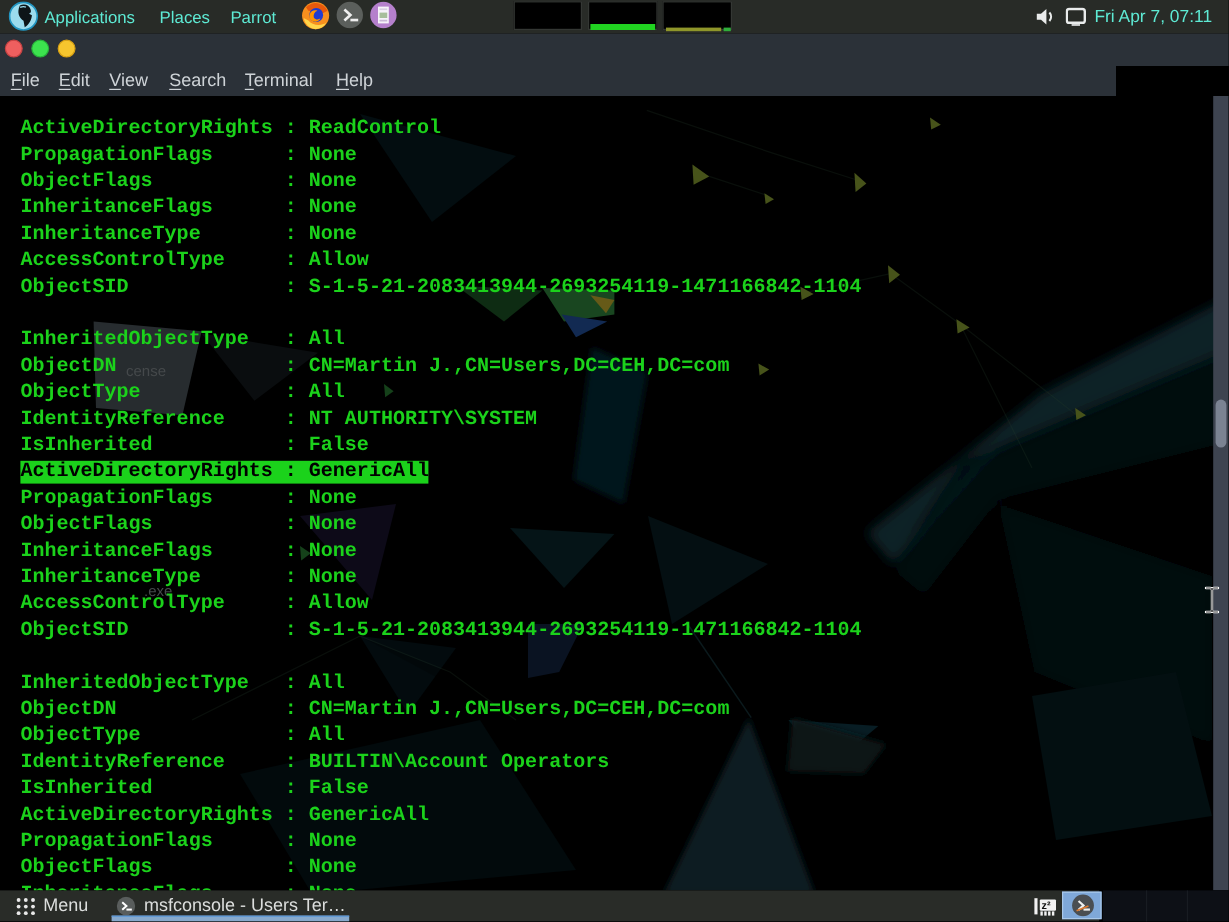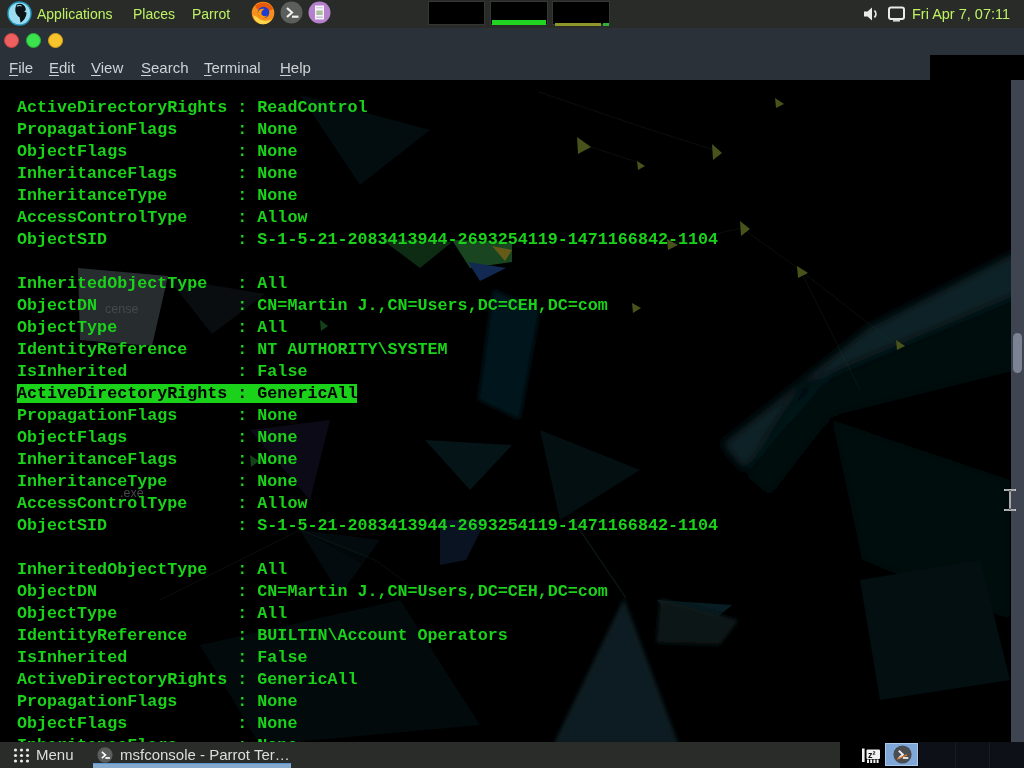--- a/index.html
+++ b/index.html
@@ -1,39 +1,39 @@
 <!DOCTYPE html>
 <html><head><meta charset="utf-8">
 <style>
 html,body{margin:0;padding:0;width:1024px;height:768px;overflow:hidden;background:#000;}
 body{font-family:"Liberation Sans",sans-serif;position:relative;}
 .abs{position:absolute;}
 
 #panel{left:0;top:0;width:1024px;height:28px;background:#282b27;}
-#panel .txt{color:#bef264;font-size:14px;line-height:28px;text-align:right;}
+#panel .txt{color:#5eead4;font-size:14px;line-height:28px;text-align:right;}
 
 .thumb{top:1px;height:24px;background:#000;border:1px solid #343734;box-sizing:border-box;}
 
 #titlebar{left:0;top:28px;width:1024px;height:27px;background:#2b3138;}
 .wbtn{border-radius:50%;width:13px;height:13px;top:5px;}
 #title{color:#c8ced3;font-size:15px;top:6px;left:443px;}
 
 #menubar{left:0;top:55px;width:930px;height:25px;background:#2b3138;}
 .mi{color:#ced3d7;font-size:15px;top:4px;}
 .mi u{text-decoration:underline;text-underline-offset:2px;}
 
 #term{left:0;top:80px;width:1024px;height:662px;background:#000;overflow:hidden;}
 #termtext{position:absolute;left:0;padding-left:1px;top:1px;margin:16px;font-family:"Liberation Mono",monospace;font-weight:bold;font-size:16.7px;line-height:22px;color:#1bd21b;letter-spacing:0;}
 .hl{background:#1bd21b;color:#000;}
 .ghost{position:absolute;color:#45494b;font-size:12.5px;}
 
 #sbtrough{left:1011px;top:80px;width:13px;height:662px;background:#3e4450;}
 #sbthumb{left:1013px;top:333px;width:9px;height:40px;background:#7b8392;border-radius:5px;}
 
-#taskbar{left:0;top:742px;width:828px;height:26px;background:#292c28;padding-left:12px;}
+#taskbar{left:0;top:742px;width:916px;height:26px;background:#292c28;}
 #taskbar .txt{color:#dcdedd;font-size:15px;}
 </style></head>
 <body>
 
 <div id="panel" class="abs">
   <svg class="abs" style="left:7px;top:1px" width="25" height="25" viewBox="0 0 25 25">
     <circle cx="12.5" cy="12.5" r="11.5" fill="#9bdcee" stroke="#2396c2" stroke-width="1.4"></circle>
     <path d="M9.5 3.5 C13.5 1.8 17.5 3.2 18.6 7.2 C19.2 9.2 18.4 10 17.2 10.4 L19.6 11.8 C19.3 15.8 17.2 19.6 13.6 21.8 L12.6 16.2 C9.4 14.2 7.6 10.6 8.6 6.2 Z" fill="#0d1518"></path>
     <path d="M9.8 5.2 C11.4 4.4 13.2 4.3 14.6 4.9" stroke="#9bdcee" stroke-width="1.1" fill="none"></path>
   </svg>
@@ -213,21 +213,21 @@
         <circle cx="14.5" cy="13" r="1.6"></circle>
     </g>
   </svg>
   <div class="abs txt" style="left:36px;top:4px">Menu</div>
 
   <svg class="abs" style="left:97px;top:5px" width="16" height="16" viewBox="0 0 23 23">
     <circle cx="11.5" cy="11.5" r="11" fill="#595d5c"></circle>
     <path d="M7 7 L12 11.5 L7 16" stroke="#fff" stroke-width="2.4" fill="none"></path>
     <rect x="12" y="14.6" width="6.5" height="2.4" fill="#fff"></rect>
   </svg>
-  <div class="abs txt" style="left:120px;top:4px">msfconsole - Parrot Ter…</div>
+  <div class="abs txt" style="left:120px;top:4px">msfconsole - Users Ter…</div>
   <div class="abs" style="left:93px;width:198px;height:5px;background:#87a9cc;border-top:1px solid #5a97d6;box-sizing:border-box;top:21px;"></div>
 
   <svg class="abs" style="left:861px;top:5px" width="20" height="17" viewBox="0 0 20 17">
     <rect x="1" y="1.5" width="2.6" height="13.5" fill="#f2f2f2"></rect>
     <rect x="5.5" y="2.5" width="13.5" height="9.5" rx="1" fill="#f2f2f2"></rect>
     <text x="7" y="10.5" font-family="Liberation Sans,sans-serif" font-size="9" font-weight="bold" fill="#111">z²</text>
     <g fill="#f2f2f2">
       <rect x="6" y="12.5" width="2" height="3.5"></rect>
         <rect x="9.2" y="12.5" width="2" height="3.5"></rect>
       <rect x="12.4" y="12.5" width="2" height="3.5"></rect>

